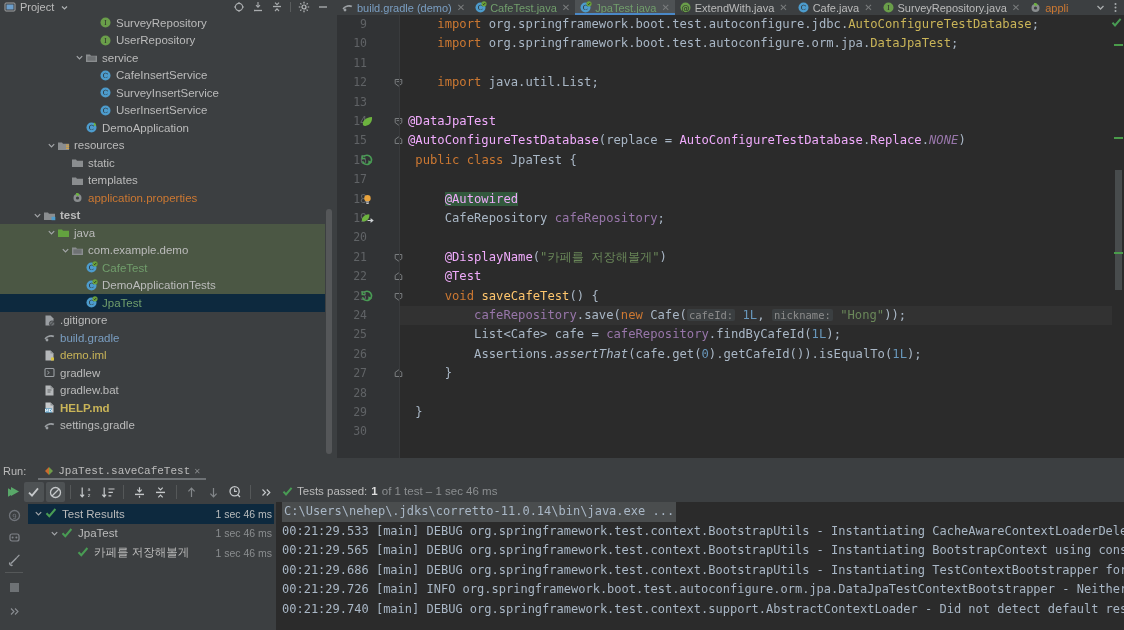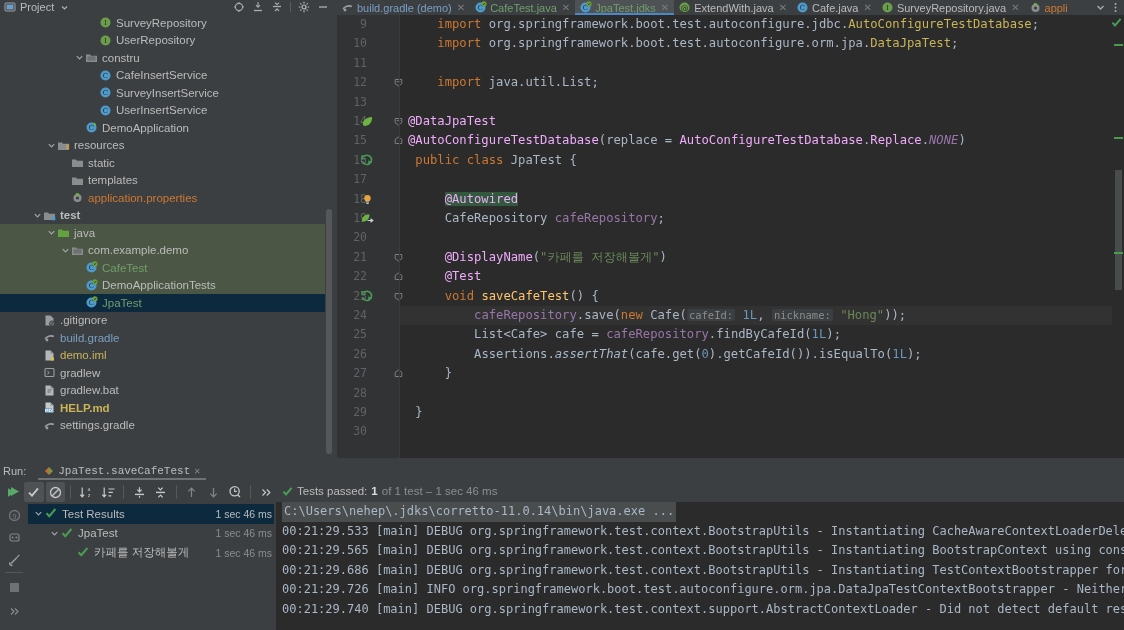--- a/index.html
+++ b/index.html
@@ -225,21 +225,21 @@
             <svg width="9" height="9" viewBox="0 0 9 9">
               <path d="M1.8 3.2 4.5 6 7.2 3.2" fill="none" stroke="#a3a6a8" stroke-width="1.2"></path>
             </svg>
           </span>
           <span style="display:inline-flex;width:14px;justify-content:center;">
             <svg width="13" height="13" viewBox="0 0 13 13">
               <path d="M1 3.5h4l1 1.2h6V11H1z" fill="#8a8d8f"></path>
               <rect x="2.4" y="5.3" width="8.2" height="4.4" fill="#6e7173"></rect>
             </svg>
           </span>
-          <span class="lbl" style="color:#bbbbbb">constru</span>
+          <span class="lbl" style="color:#bbbbbb">service</span>
         </div>
         <div class="trow" style="top: 52.5px; position: absolute; left: 0px; right: 0px;">
           <span style="display:inline-block;width:88px"></span>
           <span style="width:10px;display:inline-flex;justify-content:center;"></span>
           <span style="display:inline-flex;width:14px;justify-content:center;">
             <svg width="13" height="13" viewBox="0 0 13 13">
               <circle cx="6.5" cy="6.5" r="5" fill="#4d9ccd"></circle>
               <text x="6.5" y="9.3" font-size="7" fill="#2b2b2b" text-anchor="middle" font-family="DejaVu Serif">C</text>
             </svg>
           </span>
@@ -527,21 +527,21 @@
         </div>
         <div class="tab active">
           <span style="display:inline-flex;">
             <svg width="13" height="13" viewBox="0 0 13 13">
               <circle cx="6.5" cy="6.5" r="5" fill="#4d9ccd"></circle>
               <text x="6.5" y="9.3" font-size="7" fill="#2b2b2b" text-anchor="middle" font-family="DejaVu Serif">C</text>
               <circle cx="10" cy="2.8" r="2.6" fill="#6ba23a"></circle>
               <path d="M8.8 2.8l.9.9 1.6-1.8" stroke="#2b2b2b" stroke-width="0.9" fill="none"></path>
             </svg>
           </span>
-          <span style="color:#719e6c">JpaTest.jdks</span>
+          <span style="color:#719e6c">JpaTest.java</span>
           <span class="x">✕</span>
         </div>
         <div class="tab">
           <span style="display:inline-flex;">
             <svg width="13" height="13" viewBox="0 0 13 13">
               <circle cx="6.5" cy="6.5" r="5" fill="#6a9e4a"></circle>
               <text x="6.5" y="9.6" font-size="8" fill="#2b2b2b" text-anchor="middle" font-family="DejaVu Sans">@</text>
             </svg>
           </span>
           <span style="color:#bbbbbb">ExtendWith.java</span>

